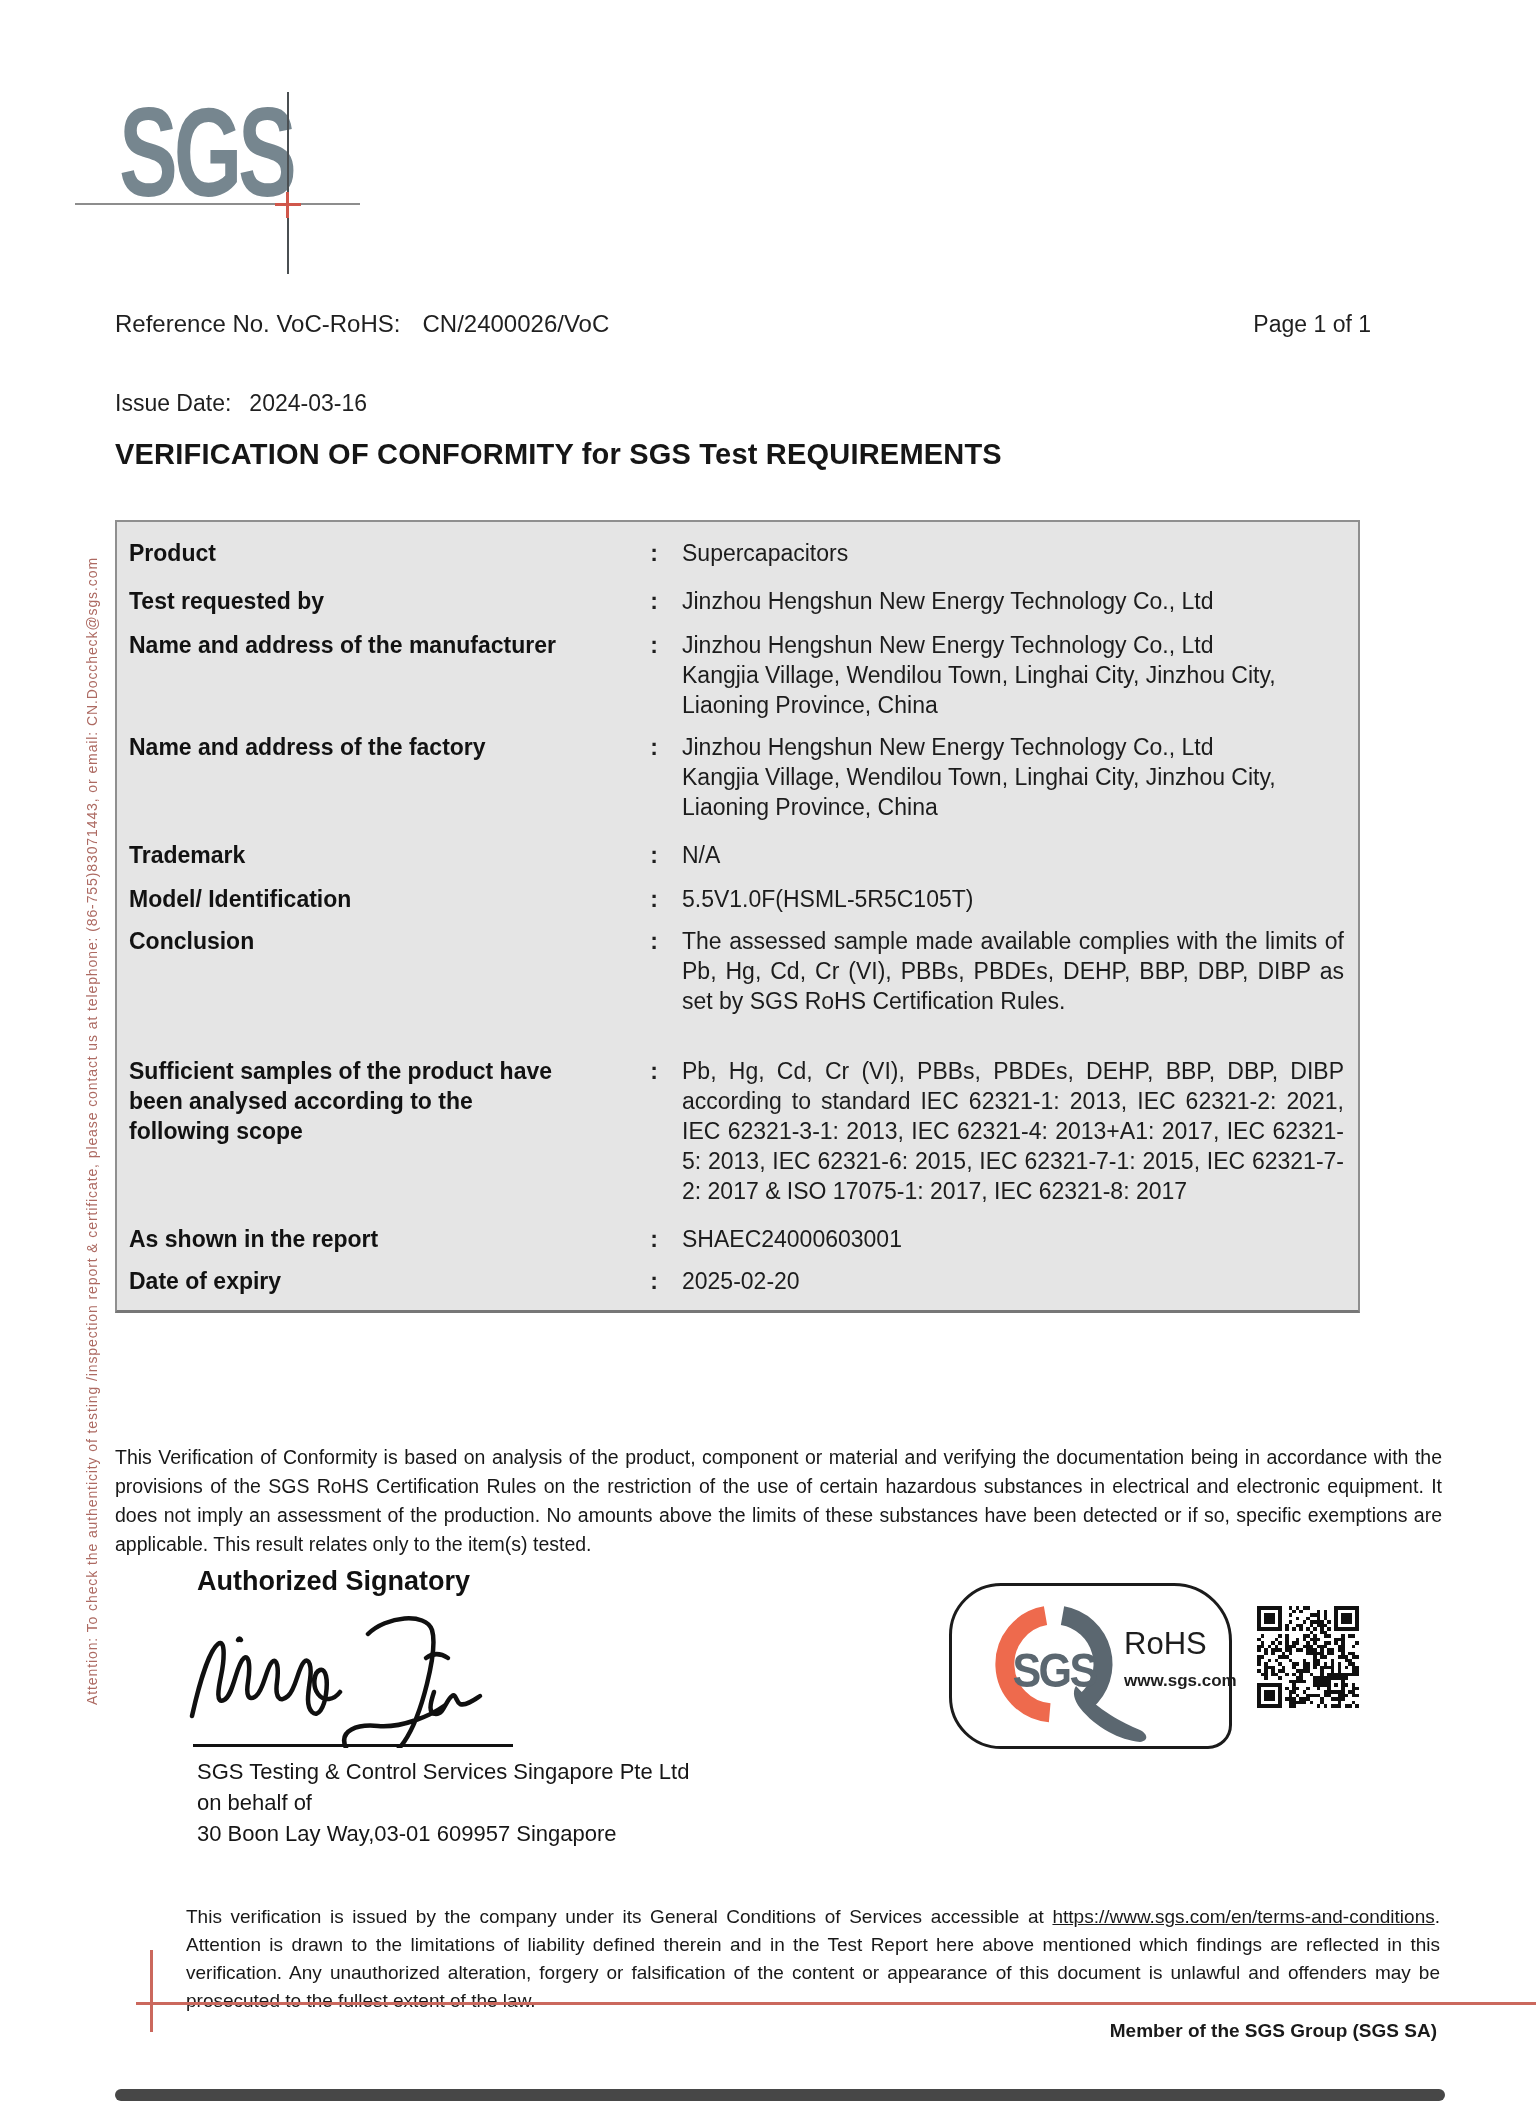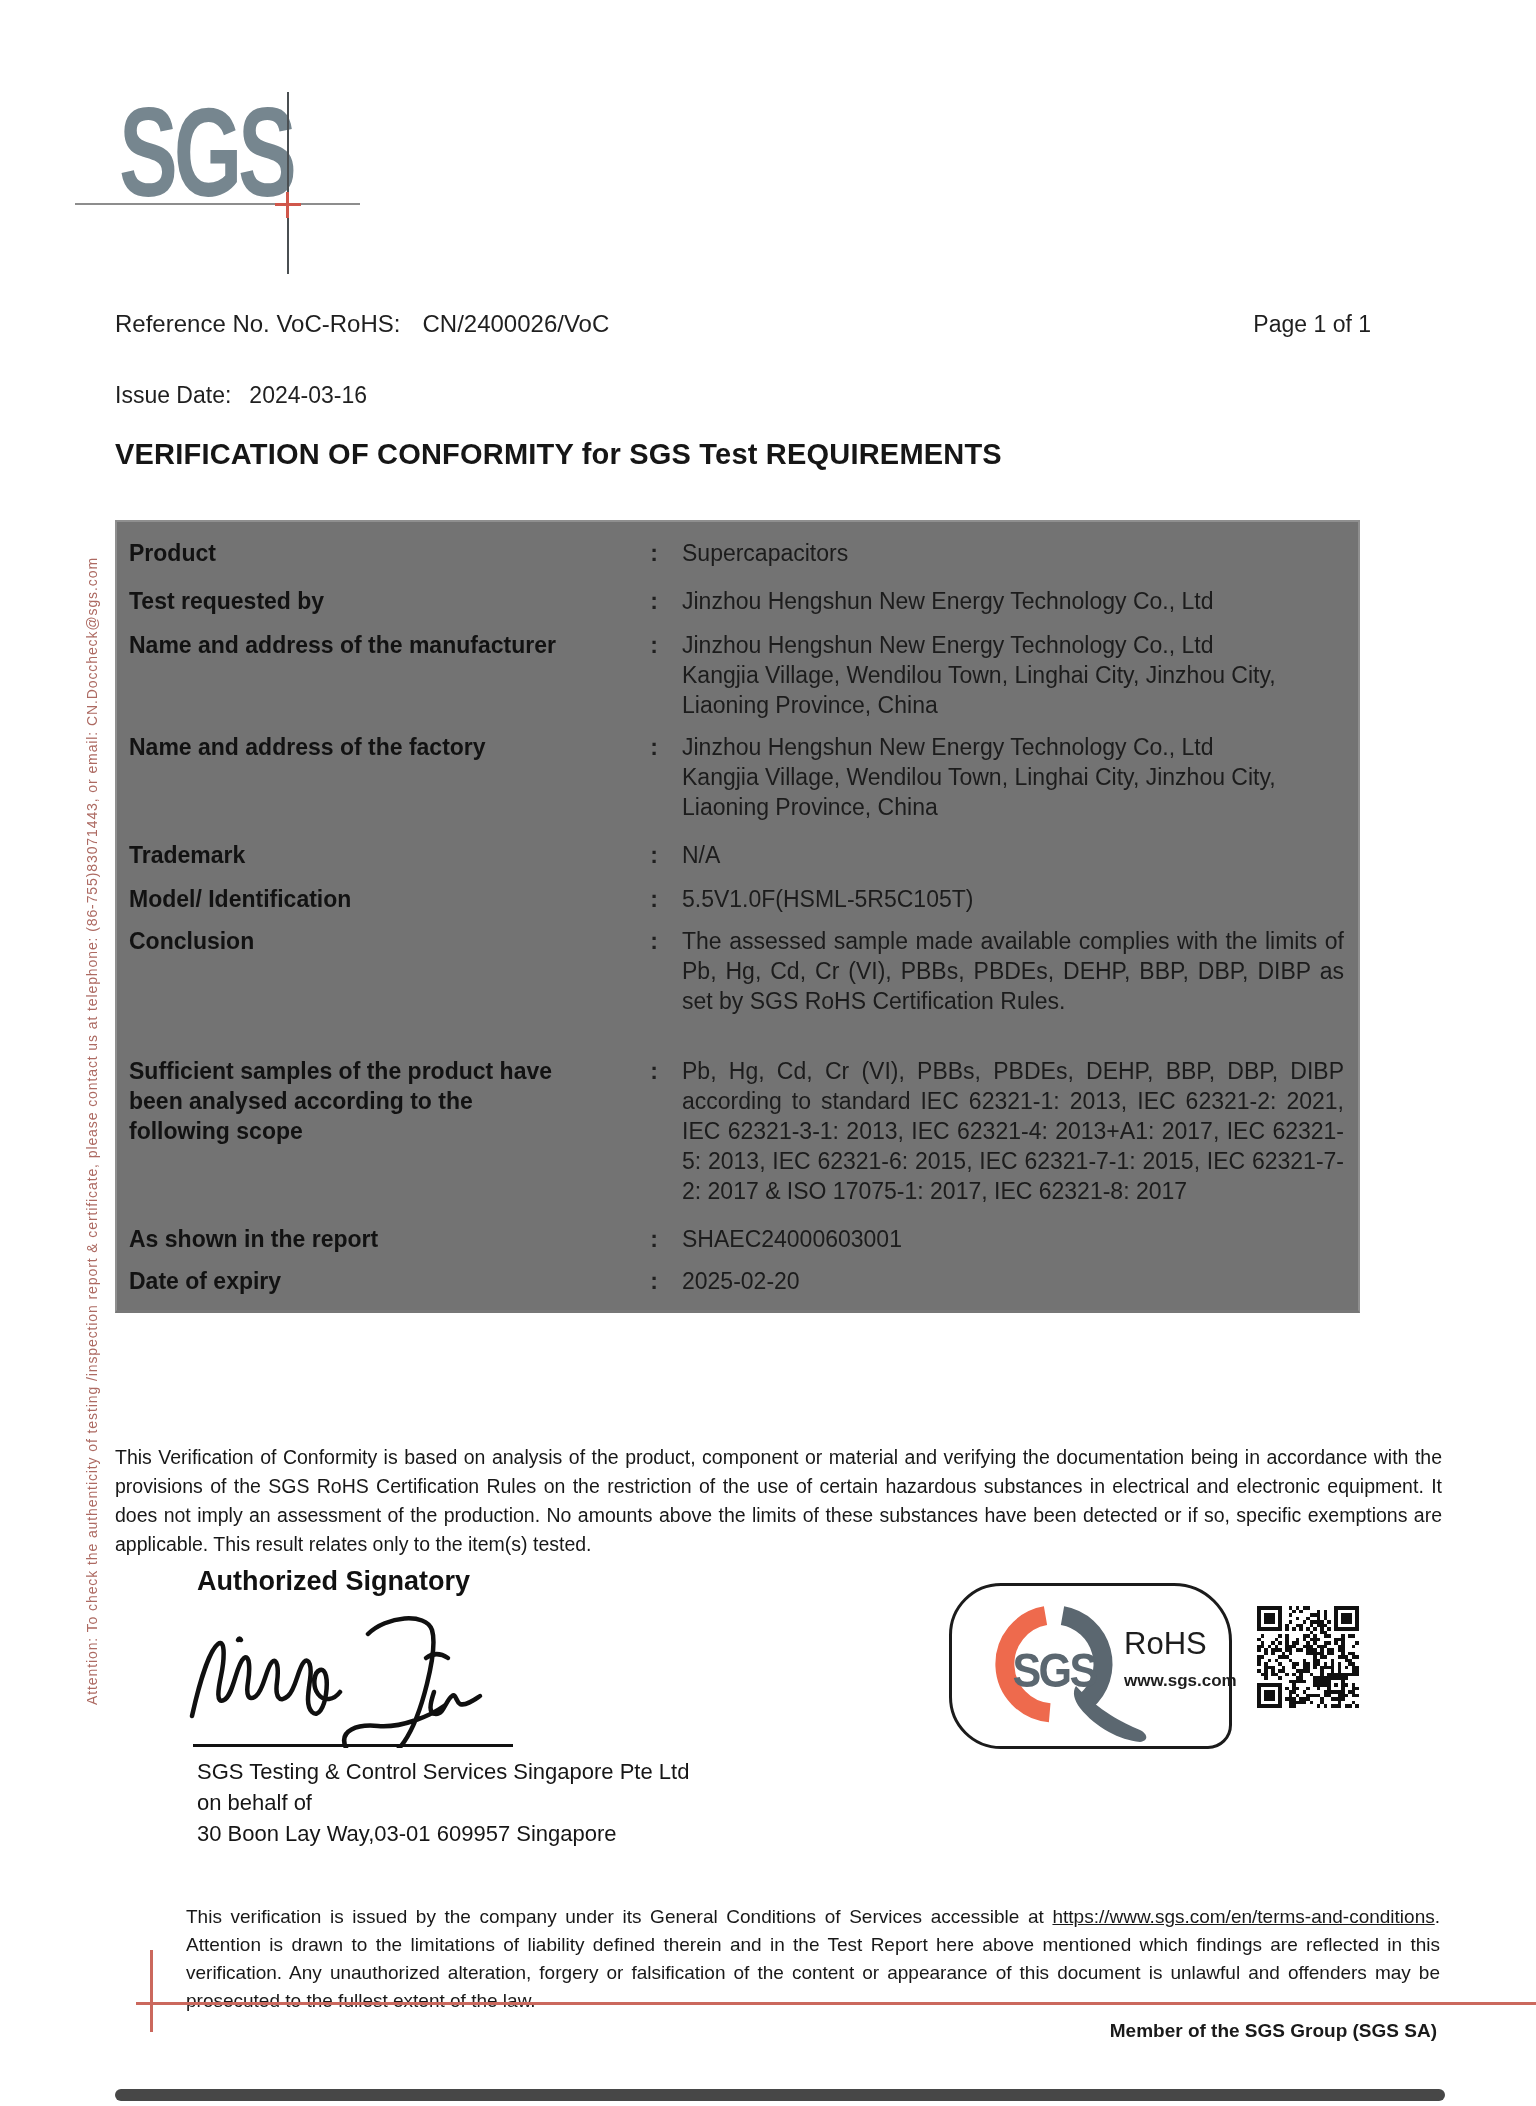--- a/index.html
+++ b/index.html
@@ -14,28 +14,28 @@
   .logo-vline{position:absolute;left:172px;top:-16px;width:2px;height:182px;background:#4a4f52;}
   .logo-hline{position:absolute;left:-40px;top:95px;width:285px;height:2px;background:#8d8d8d;}
   .logo-cross-v{position:absolute;left:171px;top:84px;width:3px;height:26px;background:#d0574b;}
   .logo-cross-h{position:absolute;left:160px;top:95px;width:26px;height:3px;background:#d0574b;}
 
   
   .ref-row{position:absolute;left:115px;top:310px;width:1256px;display:flex;align-items:baseline;font-size:24px;}
   .ref-label{font-weight:normal;}
   .ref-value{margin-left:22px;}
   .page-ind{margin-left:auto;font-size:23px;}
-  .issue-row{position:absolute;left:115px;top:382px;font-size:23px;display:flex;justify-content:space-between;}
+  .issue-row{position:absolute;left:115px;top:390px;font-size:23px;display:flex;justify-content:space-between;}
   .issue-value{margin-left:18px;}
   .doc-title{position:absolute;left:115px;top:438px;font-size:29px;font-weight:bold;color:#161616;letter-spacing:.2px;}
 
   
   .voc-table{position:absolute;left:115px;top:520px;width:1245px;box-sizing:border-box;
              border:2px solid #8f8f8f;border-bottom:3px solid #777;padding:16px 14px 14px 12px;
-             background:#737373;}
+             background:#e5e5e5;}
   .t-row{display:grid;grid-template-columns:497px 56px 1fr;font-size:23px;line-height:30px;}
   .t-label{font-weight:bold;color:#121212;}
   .t-colon{font-weight:bold;text-align:center;}
   .t-value{color:#1c1c1c;}
   .t-value.just div{text-align:justify;}
   .row-0{margin-bottom:18px}.row-1{margin-bottom:14px}.row-2{margin-bottom:12px}
   .row-3{margin-bottom:18px}.row-4{margin-bottom:14px}.row-5{margin-bottom:12px}
   .row-6{margin-bottom:40px}.row-7{margin-bottom:18px}.row-8{margin-bottom:12px}
 
   

